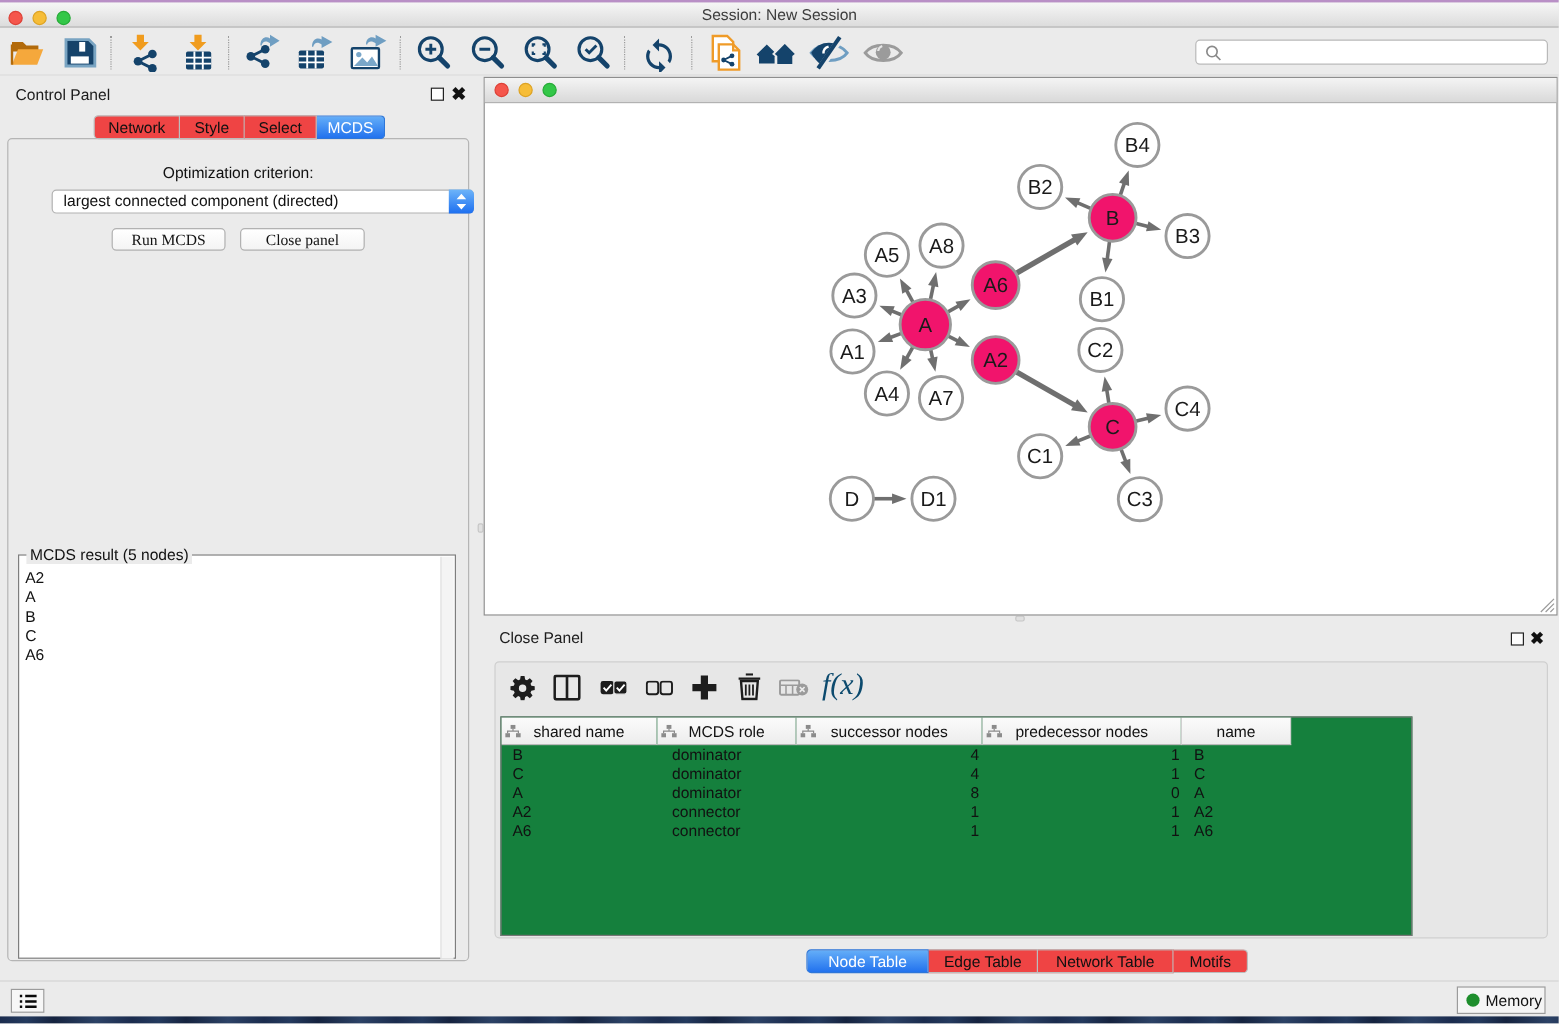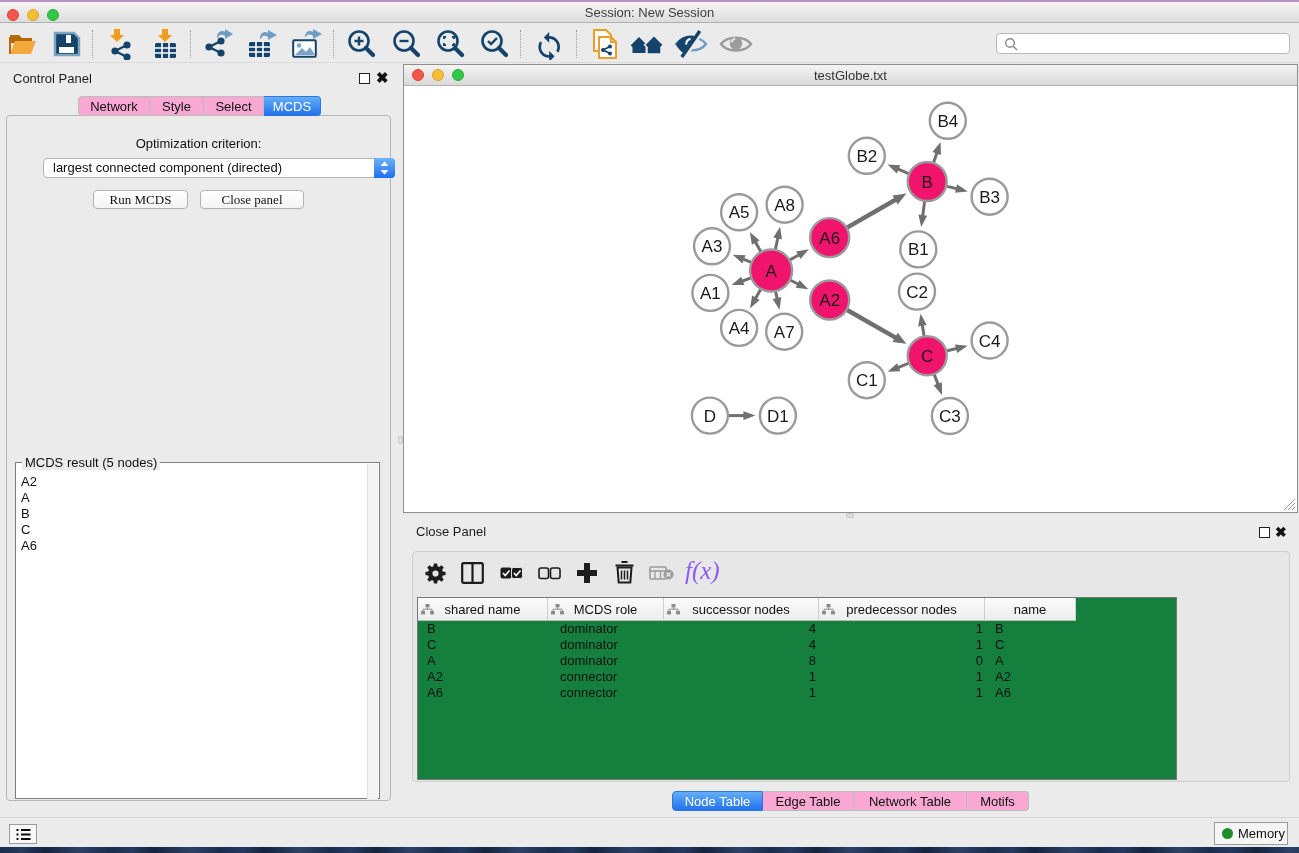--- a/index.html
+++ b/index.html
@@ -21,21 +21,21 @@
 #search { position:absolute; left:996px; top:7px; width:294px; height:21px;
   background:#fff; border:1px solid #b9b9b9; border-radius:4px; }
 
 #cp-title { left:13px; top:71px; font-size:13px; color:#1c1c1c; }
 #cp-float { left:359px; top:73px; width:11px; height:11px; border:1.5px solid #222; background:#fdfdfd; }
 #cp-close { left:376px; top:69px; font-size:15px; font-weight:bold; color:#111; }
 #cp-box { left:6px; top:115px; width:385px; height:686px;
   border:1px solid #b5b5b5; border-radius:4px; background:#ebebeb; }
 .seg { position:absolute; display:flex; }
 .seg span { display:block; height:20px; line-height:19px; text-align:center;
-  font-size:13px; color:#111; background:#f9a8d4; border:1px solid #bcbcbc;
+  font-size:13px; color:#111; background:#ef4444; border:1px solid #bcbcbc;
   border-left:none; }
 .seg span:first-child { border-left:1px solid #bcbcbc; border-radius:4px 0 0 4px; }
 .seg span:last-child { border-radius:0 4px 4px 0; }
 .seg span.sel { background:linear-gradient(#64aef8,#2272ee); color:#fff; border-color:#2e76d8; }
 #cp-tabs { left:78px; top:96px; }
 #opt-label { left:6px; top:136px; width:385px; text-align:center; font-size:13px; color:#111; }
 #cp-select { left:43px; top:158px; width:352px; height:20px; background:#fff;
   border:1px solid #b2b2b2; border-radius:4px; font-size:13px; color:#111;
   line-height:18px; padding-left:9px; }
 #cp-select .step { position:absolute; right:-1px; top:-1px; width:21px; height:20px;
@@ -230,21 +230,20 @@
 <div class="mitem abs" style="top:538px">A6</div>
 
 <div class="handle abs" style="left:398px;top:436px;width:5px;height:8px"></div>
 <div class="handle abs" style="left:846px;top:513px;width:8px;height:5px"></div>
 
 <div id="netwin" class="abs">
   <div id="netbar">
     <div class="tl" style="left:8px;top:4px;background:#f5564c;border:0.5px solid #dd4137;"></div>
     <div class="tl" style="left:28px;top:4px;background:#f6bd38;border:0.5px solid #dda324;"></div>
     <div class="tl" style="left:48px;top:4px;background:#33c748;border:0.5px solid #27ab38;"></div>
-    <div class="title">testGlobe.txt</div>
   </div>
   <svg class="grip" width="13" height="13" viewBox="0 0 13 13">
     <path d="M12 1 L1 12 M12 5 L5 12 M12 9 L9 12" stroke="#9a9a9a" stroke-width="1"></path>
   </svg>
 <svg class="graph" style="position:absolute;left:0;top:22px" width="894" height="425" viewBox="0 0 894 425">
       <line x1="348.3" y1="190.4" x2="337.4" y2="194.5" stroke="#6f6f6f" stroke-width="3"></line>
       <polygon points="327.5,198.1 337.2,189.8 340.3,198.1" fill="#6f6f6f"></polygon>
       <line x1="348.6" y1="175.9" x2="338.5" y2="171.8" stroke="#6f6f6f" stroke-width="3"></line>
       <polygon points="328.8,167.8 341.6,168.3 338.3,176.4" fill="#6f6f6f"></polygon>
       <line x1="357.4" y1="201.0" x2="351.2" y2="212.1" stroke="#6f6f6f" stroke-width="3"></line>
@@ -355,21 +354,21 @@
   <path d="M7.5 1 h6 M1.5 4.5 h18" stroke="#1d1d1d" stroke-width="2" fill="none"></path>
   <path d="M3.5 6.5 h14 l-1.2 15 h-11.6 z" fill="none" stroke="#1d1d1d" stroke-width="2"></path>
   <path d="M7.5 9.5 v9 M10.5 9.5 v9 M13.5 9.5 v9" stroke="#1d1d1d" stroke-width="1.5"></path>
 </svg>
 <svg class="abs" style="left:649px;top:566px" width="25" height="14" viewBox="0 0 25 14">
   <rect x="1" y="1" width="16" height="12" rx="1" fill="none" stroke="#9b9b9b" stroke-width="1.6"></rect>
   <path d="M1 5 h16 M6 5 v8 M11.5 5 v8" stroke="#9b9b9b" stroke-width="1.3"></path>
   <circle cx="19.5" cy="8.5" r="5" fill="#9b9b9b"></circle>
   <path d="M17.5 6.5 l4 4 M21.5 6.5 l-4 4" stroke="#ebebeb" stroke-width="1.4"></path>
 </svg>
-<div class="abs" style="left:685px;top:557px;font-family:'Liberation Serif',serif;font-style:italic;font-size:25px;color:#8b5cf6;">f(x)</div>
+<div class="abs" style="left:685px;top:557px;font-family:'Liberation Serif',serif;font-style:italic;font-size:25px;color:#0c4a6e;">f(x)</div>
 
 <div id="tbl" class="abs">
   <div class="th" style="left:0;width:130px"><svg style="position:absolute;left:3px;top:6px" width="13" height="11" viewBox="0 0 13 11">
         <rect x="4.5" y="0" width="4" height="3.4" fill="#8b8b8b"></rect>
         <rect x="0" y="7" width="4" height="3.4" fill="#8b8b8b"></rect>
         <rect x="9" y="7" width="4" height="3.4" fill="#8b8b8b"></rect>
         <path d="M6.5 3.4 v2 M2 7 v-1.8 h9 V7" stroke="#8b8b8b" fill="none" stroke-width="1"></path>
       </svg>shared name</div>
   <div class="th" style="left:130px;width:116px"><svg style="position:absolute;left:3px;top:6px" width="13" height="11" viewBox="0 0 13 11">
         <rect x="4.5" y="0" width="4" height="3.4" fill="#8b8b8b"></rect>
@@ -410,21 +409,21 @@
   <div class="td" style="left:246px;top:71px;width:152px;text-align:right">1</div>
   <div class="td" style="left:401px;top:71px;width:164px;text-align:right">1</div>
   <div class="td" style="left:577px;top:71px">A2</div>
   <div class="td" style="left:9px;top:87px">A6</div>
   <div class="td" style="left:142px;top:87px">connector</div>
   <div class="td" style="left:246px;top:87px;width:152px;text-align:right">1</div>
   <div class="td" style="left:401px;top:87px;width:164px;text-align:right">1</div>
   <div class="td" style="left:577px;top:87px">A6</div>
 </div>
 <div id="tp-tabs" class="seg abs">
-  <span class="sel" style="width:91px">Node Table</span>
+  <span class="sel" style="width:102px">Node Table</span>
     <span style="width:91px">Edge Table</span>
     <span style="width:113px">Network Table</span>
     <span style="width:62px">Motifs</span>
 </div>
 
 <div id="statussep" class="abs"></div>
 <div id="sb-left" class="abs">
     <svg style="position:absolute;left:6px;top:3px" width="15" height="13" viewBox="0 0 15 13">
   <path d="M0.5 2 h2 M0.5 6.5 h2 M0.5 11 h2 M5 2 h9.5 M5 6.5 h9.5 M5 11 h9.5" stroke="#0a0a0a" stroke-width="2.1"></path>
     </svg>

